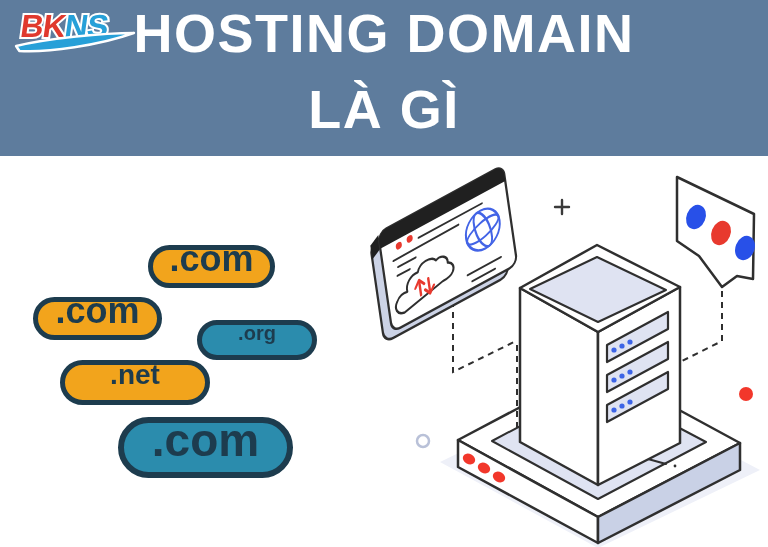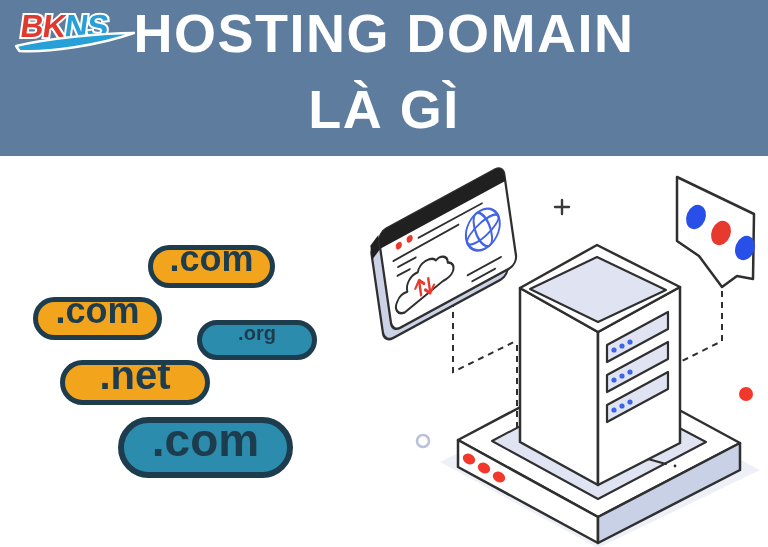--- a/index.html
+++ b/index.html
@@ -26,21 +26,21 @@
   .pill{
     position:absolute;display:flex;align-items:center;justify-content:center;
     border:5px solid #1d3c4e;border-radius:999px;box-sizing:border-box;
     color:#1d3c4e;font-weight:700;line-height:1;padding-bottom:15px;
   }
   .pill.orange{background:#f2a41c;}
   .pill.teal{background:#2b8cad;}
   .pill.p1{left:148px;top:245px;width:127px;height:43px;font-size:36px;}
   .pill.p2{left:33px;top:297px;width:129px;height:43px;font-size:36px;}
   .pill.p3{left:197px;top:320px;width:120px;height:40px;font-size:20px;}
-  .pill.p4{left:60px;top:360px;width:150px;height:45px;font-size:40px;}
+  .pill.p4{left:60px;top:360px;width:150px;height:45px;font-size:28px;}
   .pill.p5{left:118px;top:417px;width:175px;height:61px;font-size:46px;border-width:6px;}
   
   .illus{position:absolute;left:0;top:0;}
 </style>
 </head>
 <body>
 
 <div class="stage">
 
   <div class="header">

